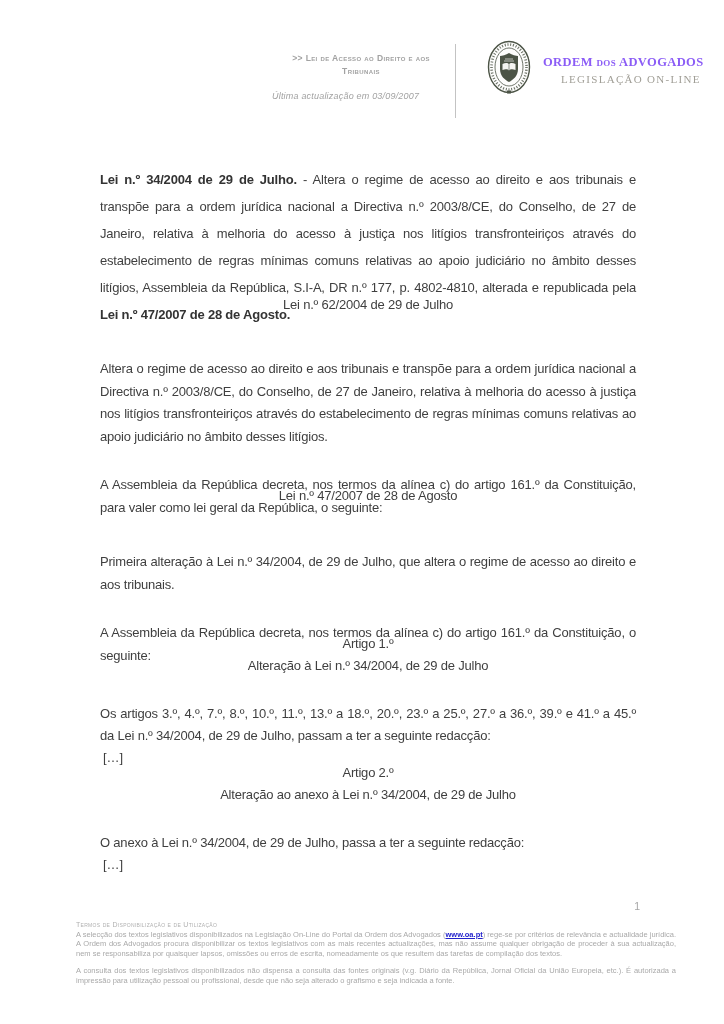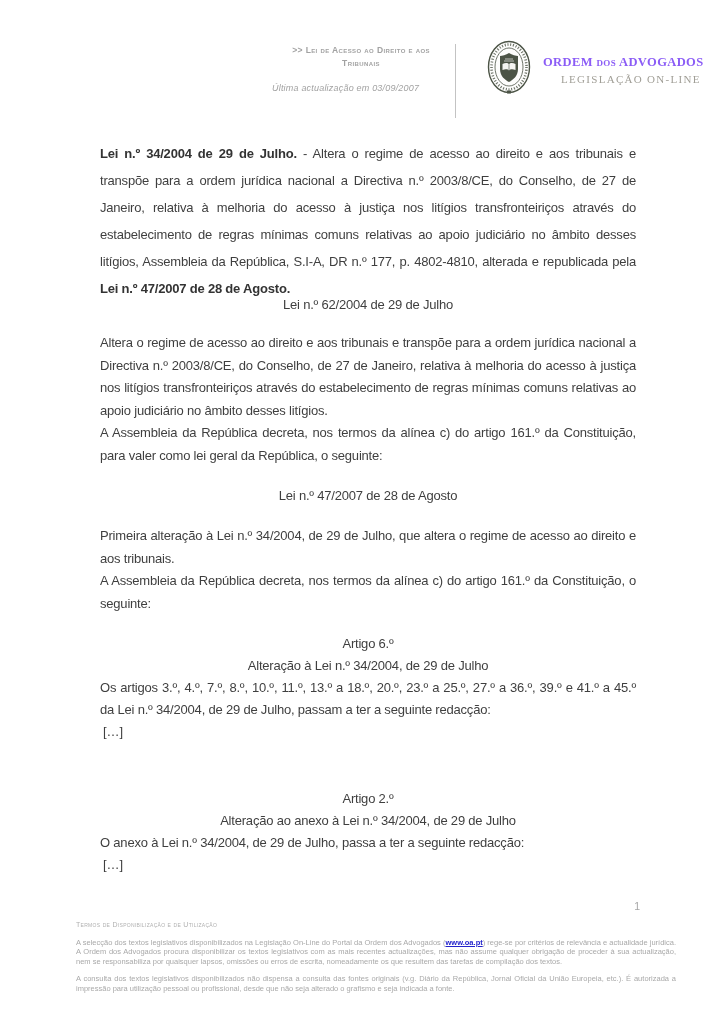--- a/index.html
+++ b/index.html
@@ -1,62 +1,62 @@
 <!DOCTYPE html>
 <html><head>
 <meta charset="utf-8">
 <style>
   html,body{margin:0;padding:0;background:#ffffff;}
   .page{
     position:relative;width:724px;height:1024px;background:#ffffff;
     font-family:"Liberation Sans", sans-serif;color:#3f3f3f;overflow:hidden;
   }
   
-  .hdr-left{position:absolute;left:272px;top:44px;width:178px;}
+  .hdr-left{position:absolute;left:272px;top:52px;width:178px;}
   .hdr-title{
     font-size:8.5px;line-height:13px;text-align:center;color:#a2a2a2;
     font-variant:small-caps;letter-spacing:.4px;font-weight:bold;
   }
   .hdr-updated{
     margin-top:13px;font-size:9px;font-style:italic;font-weight:normal;
     color:#a2a2a2;letter-spacing:.2px;text-align:left;
   }
   .hdr-divider{position:absolute;left:455px;top:44px;width:1px;height:74px;background:#c3c3c3;}
   .seal{position:absolute;left:486px;top:39px;}
   .brand{position:absolute;left:543px;top:55px;font-family:"Liberation Serif", serif;}
   .brand-name{
     font-size:12.5px;color:#8b5cf6;font-variant:small-caps;font-weight:bold;
     letter-spacing:.4px;line-height:15px;
   }
   .brand-sub{
     font-size:11px;color:#a09e96;letter-spacing:1.3px;margin-top:3px;line-height:13px;margin-left:18px;
   }
   
   .blk{position:absolute;left:100px;width:536px;font-size:13px;}
-  .just{text-align:justify;letter-spacing:-.2px;}
+  .just{text-align:justify;letter-spacing:-.2px;margin-top:26px;}
   .p-intro{top:140px;line-height:27px;}
   .b{font-weight:bold;color:#333333;}
   .h-center{text-align:center;line-height:22px;letter-spacing:-.2px;}
   .h1{top:294px;}
   .grpA{top:332px;line-height:22.5px;}
   .h2{top:485px;}
   .grpB{top:525px;line-height:22.5px;}
   .grpC{top:633px;line-height:22px;}
-  .grpD{top:788px;line-height:22px;}
+  .grpD{top:762px;line-height:22px;}
   .ellip{letter-spacing:0;padding-left:3px;}
   
   .pagenum{
     position:absolute;top:900px;left:560px;width:80px;text-align:right;
     font-size:10.5px;color:#a5a5a5;
   }
   .footer{position:absolute;left:76px;top:920px;width:600px;color:#a9a9a9;}
   .foot-title{
     font-size:7px;font-variant:small-caps;letter-spacing:.3px;line-height:9px;color:#b0b0b0;
   }
-  .foot-p{font-size:7.5px;line-height:9.4px;text-align:justify;margin-top:9px;}
+  .foot-p{font-size:7.5px;line-height:9.4px;text-align:justify;margin-top:1px;}
   .foot-p + .foot-p{margin-top:8px;}
   .oa-link{color:#2222cc;font-weight:bold;text-decoration:underline;cursor:pointer;}
 </style>
 </head>
 <body>
 
 <div class="page">
 
   <div class="hdr-left">
     <div class="hdr-title">&gt;&gt; Lei de Acesso ao Direito e aos Tribunais</div>
@@ -95,21 +95,21 @@
   </div>
 
   <div class="blk h-center h2">Lei n.º 47/2007 de 28 de Agosto</div>
 
   <div class="blk grpB">
     <div class="just">Primeira alteração à Lei n.º 34/2004, de 29 de Julho, que altera o regime de acesso ao direito e aos tribunais.</div>
     <div class="just">A Assembleia da República decreta, nos termos da alínea c) do artigo 161.º da Constituição, o seguinte:</div>
   </div>
 
   <div class="blk grpC">
-    <div class="h-center">Artigo 6.º</div>
+    <div class="h-center">Artigo 1.º</div>
     <div class="h-center">Alteração à Lei n.º 34/2004, de 29 de Julho</div>
     <div class="just">Os artigos 3.º, 4.º, 7.º, 8.º, 10.º, 11.º, 13.º a 18.º, 20.º, 23.º a 25.º, 27.º a 36.º, 39.º e 41.º a 45.º da Lei n.º 34/2004, de 29 de Julho, passam a ter a seguinte redacção:</div>
     <div class="ellip">[…]</div>
   </div>
 
   <div class="blk grpD">
     <div class="h-center">Artigo 2.º</div>
     <div class="h-center">Alteração ao anexo à Lei n.º 34/2004, de 29 de Julho</div>
     <div class="just">O anexo à Lei n.º 34/2004, de 29 de Julho, passa a ter a seguinte redacção:</div>
     <div class="ellip">[…]</div>

